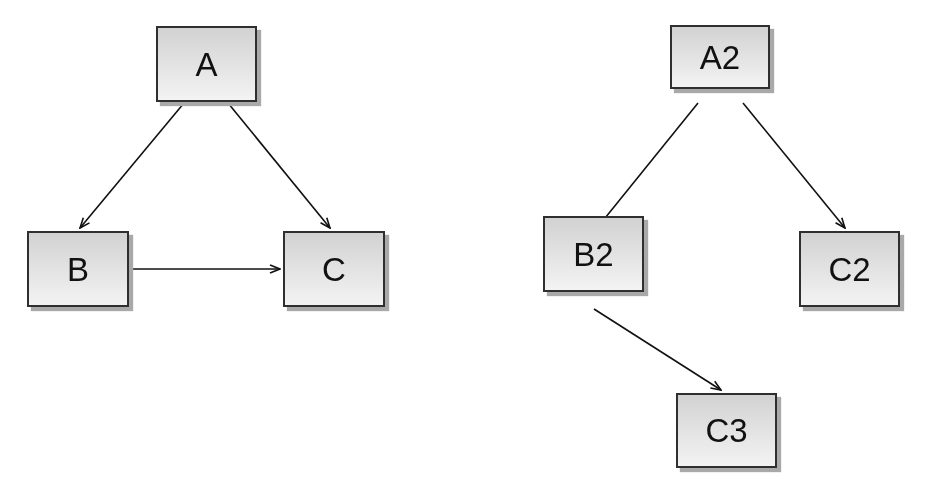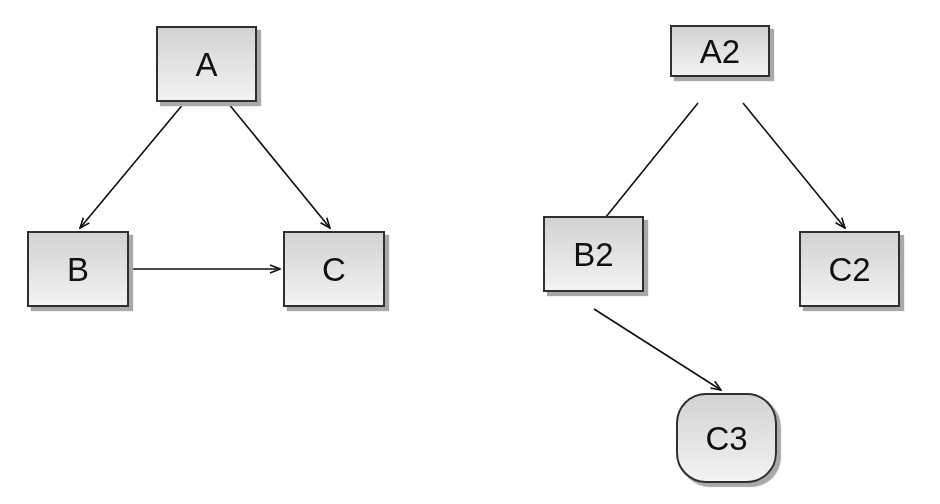--- a/index.html
+++ b/index.html
@@ -65,25 +65,25 @@
     </svg>
 <div class="node" style="left: 156px; top: 26px; width: 101px; height: 76px;">
       <span class="node-label">A</span>
     </div>
     <div class="node" style="left: 27px; top: 231px; width: 102px; height: 76px;">
       <span class="node-label">B</span>
     </div>
     <div class="node" style="left: 283px; top: 231px; width: 102px; height: 76px;">
       <span class="node-label">C</span>
     </div>
-    <div class="node" style="left: 670px; top: 25px; width: 100px; height: 52px;">
+    <div class="node" style="left: 670px; top: 25px; width: 100px; height: 64px;">
       <span class="node-label">A2</span>
     </div>
     <div class="node" style="left: 543px; top: 216px; width: 101px; height: 76px;">
       <span class="node-label">B2</span>
     </div>
     <div class="node" style="left: 799px; top: 231px; width: 101px; height: 76px; text-align: center;">
       <span class="node-label">C2</span>
     </div>
-    <div class="node" style="left: 676px; top: 393px; width: 101px; height: 90px; border-radius: 30px;">
+    <div class="node" style="left: 676px; top: 393px; width: 101px; height: 75px;">
       <span class="node-label">C3</span>
     </div>
   </div>
 
 </body></html>

